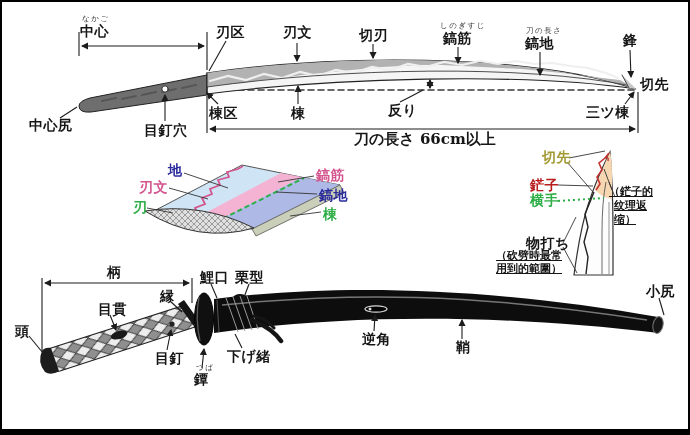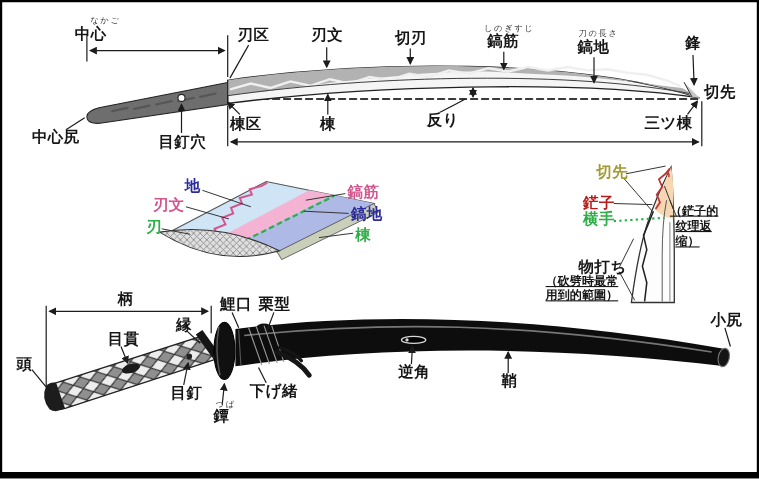--- a/index.html
+++ b/index.html
@@ -160,36 +160,37 @@
       <line x1="247" y1="282" x2="241" y2="298"></line>
       <line x1="240" y1="346" x2="233" y2="332"></line>
       <line x1="372" y1="329" x2="373" y2="313" marker-end="url(#ah)"></line>
       <line x1="460" y1="337" x2="460" y2="318" marker-end="url(#ah)"></line>
       <line x1="657" y1="296" x2="662" y2="313"></line>
     </g>
   </g>
 </svg>
 
 <span class="lbl fur" style="left:80px;top:13px">なかご</span>
-<span class="lbl" style="left:66px;top:22px">中心</span>
+<span class="lbl" style="left:78px;top:22px">中心</span>
 <span class="lbl" style="left:214px;top:23px">刃区</span>
 <span class="lbl" style="left:281px;top:23px">刃文</span>
 <span class="lbl" style="left:357px;top:26px">切刃</span>
 <span class="lbl fur" style="left:438px;top:20px">しのぎすじ</span>
 <span class="lbl" style="left:441px;top:29px">鎬筋</span>
 <span class="lbl fur" style="left:524px;top:25px">刀の長さ</span>
 <span class="lbl" style="left:523px;top:34px">鎬地</span>
 <span class="lbl" style="left:621px;top:31px">鋒</span>
 <span class="lbl" style="left:638px;top:75px">切先</span>
 <span class="lbl" style="left:27px;top:116px">中心尻</span>
 <span class="lbl" style="left:142px;top:121px">目釘穴</span>
 <span class="lbl" style="left:207px;top:104px">棟区</span>
 <span class="lbl" style="left:289px;top:104px">棟</span>
 <span class="lbl" style="left:386px;top:101px">反り</span>
 <span class="lbl" style="left:584px;top:103px">三ツ棟</span>
+<span class="lbl dim" style="left:352px;top:130px">刀の長さ  66cm以上</span>
 
 <span class="lbl navy" style="left:166px;top:161px">地</span>
 <span class="lbl pink" style="left:137px;top:178px">刃文</span>
 <span class="lbl green" style="left:131px;top:198px">刃</span>
 <span class="lbl pink" style="left:314px;top:166px">鎬筋</span>
 <span class="lbl navy" style="left:317px;top:186px">鎬地</span>
 <span class="lbl green" style="left:321px;top:205px">棟</span>
 
 <span class="lbl khaki" style="left:540px;top:148px">切先</span>
 <span class="lbl red" style="left:528px;top:176px">鋩子</span>

